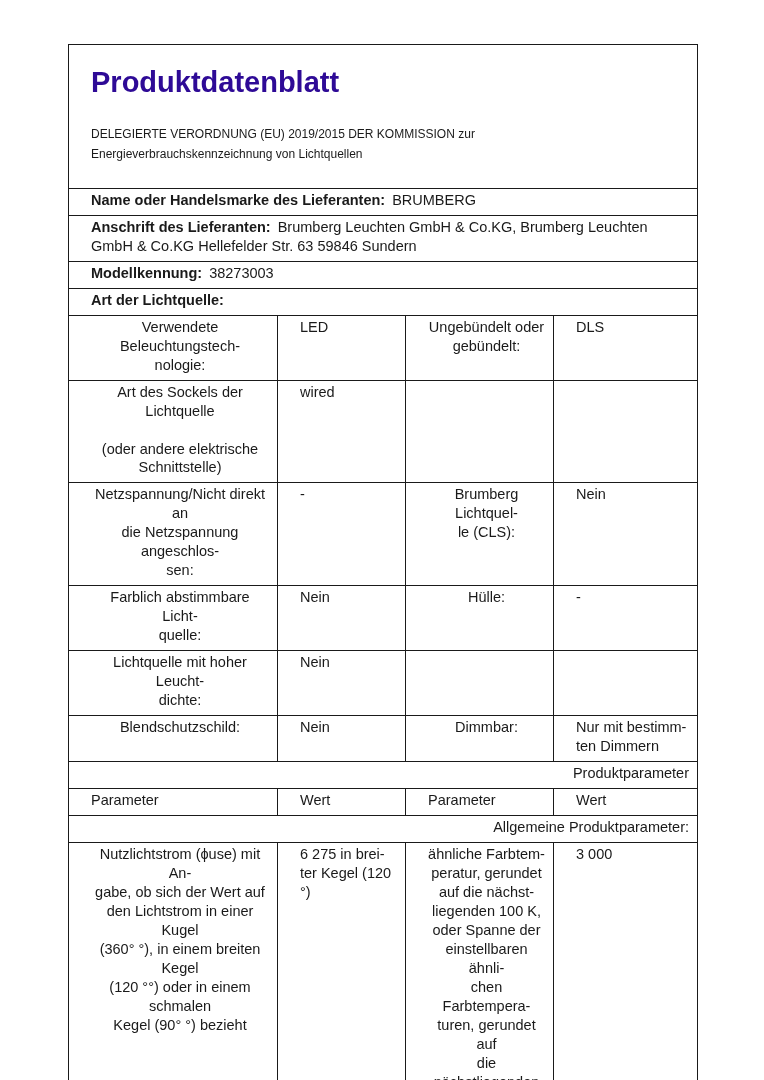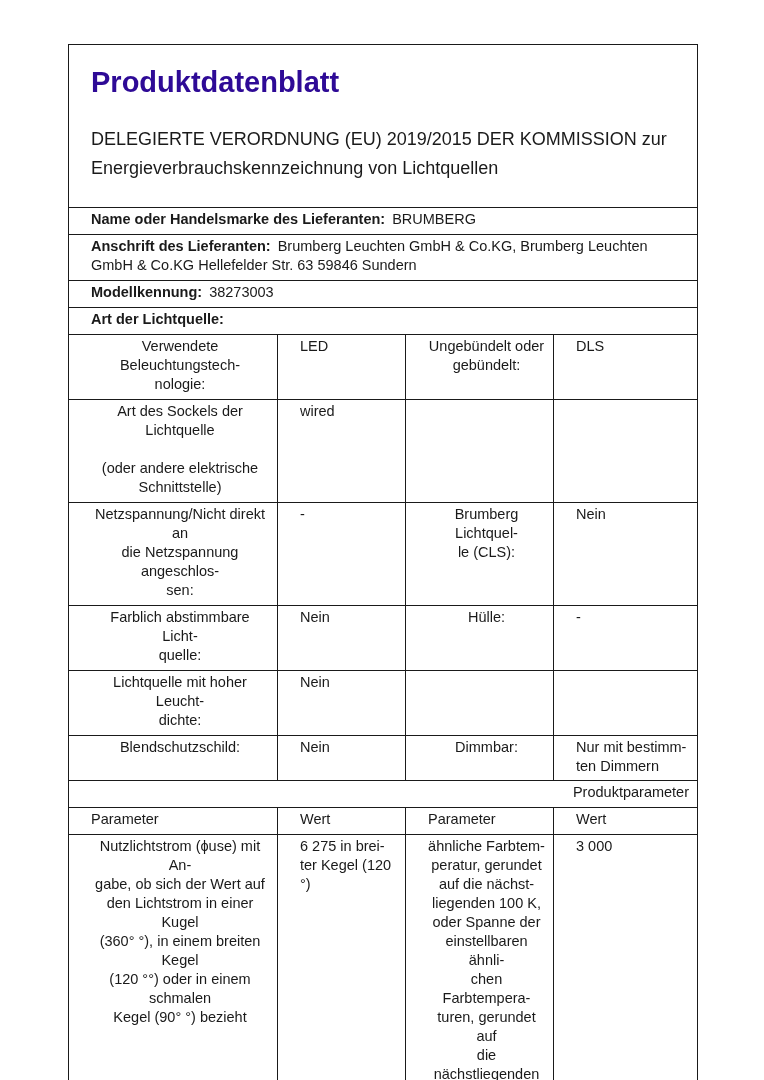--- a/index.html
+++ b/index.html
@@ -35,21 +35,21 @@
   td.head-cell { padding: 6px 9px 9px 9px; }
   .doc-title {
     font-size: 29px;
     font-weight: bold;
     color: #2e0a96;
     line-height: 1.15;
     letter-spacing: 0px;
   }
   .doc-subtitle {
     margin-top: 7px;
-    font-size: 18px;
+    font-size: 12px;
     line-height: 1.6;
     white-space: pre-line;
   }
 
   
   td.info-cell { padding: 5px 9px 7px 9px; }
   .lbl { font-weight: bold; }
   .val { margin-left: 7px; }
 
   
@@ -154,20 +154,23 @@
         <td colspan="4" class="center-bold">Produktparameter</td>
       </tr>
 
       <tr>
         <td class="col-header">Parameter</td>
         <td class="col-header">Wert</td>
         <td class="col-header">Parameter</td>
         <td class="col-header">Wert</td>
       </tr>
 
+      <tr>
+        <td colspan="4" class="center-bold">Allgemeine Produktparameter:</td>
+      </tr>
 
       <tr>
         <td class="p">Nutzlichtstrom (ϕuse) mit An-
 gabe, ob sich der Wert auf
 den Lichtstrom in einer Kugel
 (360° °), in einem breiten Kegel
 (120 °°) oder in einem schmalen
 Kegel (90° °) bezieht</td>
         <td class="v">6 275 in brei-
 ter Kegel (120 °)</td>

